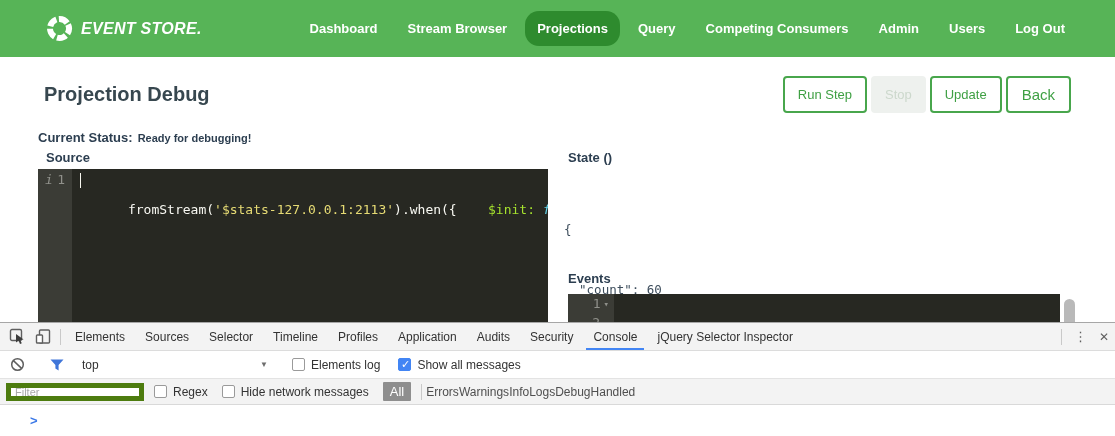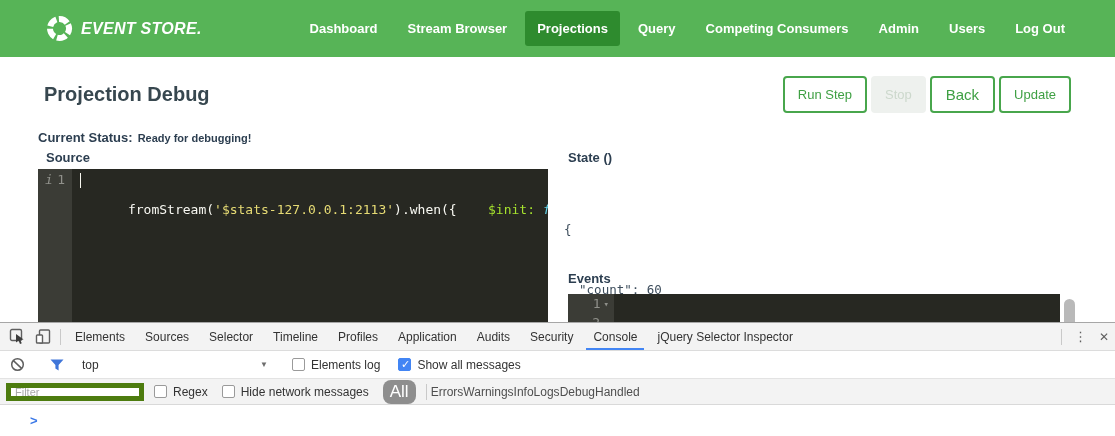--- a/index.html
+++ b/index.html
@@ -9,21 +9,21 @@
 
   
   .navbar { position:absolute; top:0; left:0; width:1115px; height:57px;
     background:#57b457; display:flex; align-items:center; }
   .brand { margin-left:46px; display:flex; align-items:center; gap:8px; }
   .brand-text { color:#fff; font-weight:bold; font-style:italic; font-size:16px;
     letter-spacing:.3px; }
   .nav-items { margin-left:auto; margin-right:50px; display:flex; align-items:center;
     gap:30px; }
   .nav-item { color:#fff; font-size:13px; font-weight:bold; cursor:pointer; white-space:nowrap; }
-  .nav-item.active { background:#2e8b2e; padding:10px 12px; border-radius:3px; margin:-10px -12px; }
+  .nav-item.active { background:#2e8b2e; padding:10px 12px; border-radius:14px; margin:-10px -12px; }
 
   
   .page-title { position:absolute; left:44px; top:83px; font-size:20px; font-weight:bold;
     color:#37474f; }
   .actions { position:absolute; top:76px; right:44px; display:flex; gap:4px; align-items:center; }
   .btn { font-family:inherit; font-size:13px; padding:9px 13px; border-radius:4px;
     background:#fff; border:2px solid #48a64c; color:#3fa044; cursor:pointer; }
   .btn-stop { border:none; background:#eef1ee; color:#ccd8cc; padding:11px 14px; }
   .btn-back { font-size:15px; padding:8px 14px; }
 
@@ -89,21 +89,21 @@
   .cb.checked { background:#4285f4; border-color:#4285f4; position:relative; }
   .cb.checked::after { content:"✓"; position:absolute; left:1.5px; top:-1px; color:#fff;
     font-size:11px; }
   .cb-label { margin-left:6px; cursor:default; }
 
   .dt-filterbar { height:26px; background:#f3f3f3; border-bottom:1px solid #d9d9d9;
     display:flex; align-items:center; }
   .filter-input { margin-left:6px; width:138px; height:18px; border:5px solid #4d7c0f;
     font-family:inherit; font-size:11px; padding:0 4px; color:#333; }
   .filter-input::placeholder { color:#a9a9a9; }
-  .pill { background:#8e8e8e; color:#fff; border-radius:8px; padding:2px 7px; font-size:17px;
+  .pill { background:#8e8e8e; color:#fff; border-radius:1px; padding:2px 7px; font-size:13px;
     margin-left:14px; cursor:pointer; }
   .level { color:#4f4f4f; cursor:pointer; }
 
   .dt-console { padding:8px 0 0 30px; }
   .prompt { color:#3b78e7; font-weight:900; font-size:13px; }
 </style>
 </head>
 <body>
 
 <div class="stage">
@@ -124,22 +124,22 @@
       <span class="nav-item">Admin</span>
       <span class="nav-item">Users</span>
       <span class="nav-item">Log Out</span>
     </div>
   </div>
 
   <div class="page-title">Projection Debug</div>
   <div class="actions">
     <button class="btn">Run Step</button>
     <button class="btn btn-stop" disabled="">Stop</button>
+    <button class="btn">Update</button>
     <button class="btn btn-back">Back</button>
-    <button class="btn">Update</button>
   </div>
 
   <div class="status">
     <span class="status-label">Current Status:</span><span class="status-value">Ready for debugging!</span>
   </div>
 
   <div class="sec-heading" style="left:46px; top:150px;">Source</div>
   <div class="source-editor">
     <div class="src-gutter">
       <div class="src-gutter-row">

